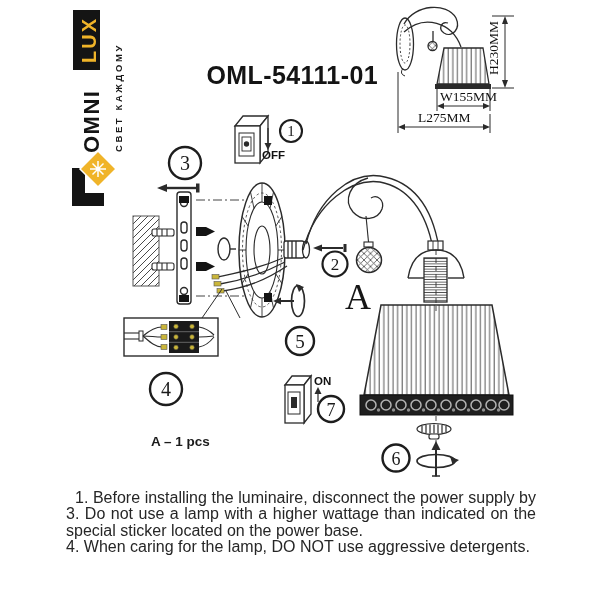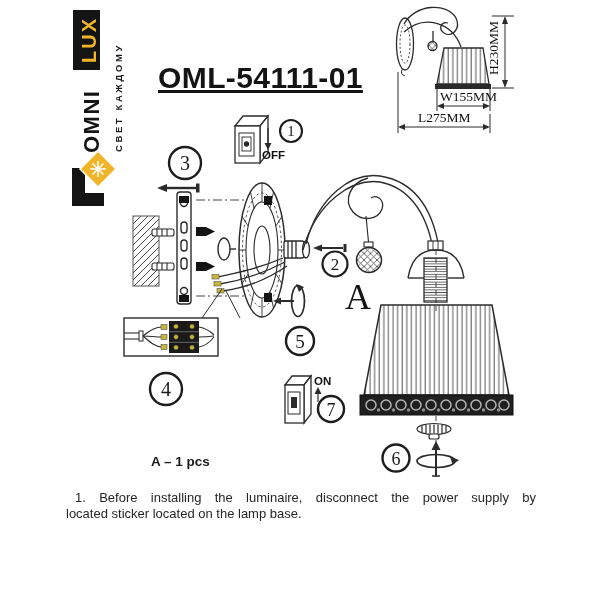--- a/index.html
+++ b/index.html
@@ -1,22 +1,22 @@
 <!DOCTYPE html>
 <html style="--accent-yellow: #F0B429; --wire-yellow: #C9B53A; --ink: #262626;"><head>
 <meta charset="utf-8">
 <style>
   html,body{margin:0;padding:0;background:#fff;}
   .sheet{position:relative;width:600px;height:600px;background:#ffffff;overflow:hidden;
          font-family:"Liberation Sans",sans-serif;color:#222;}
   .sheet svg{position:absolute;left:0;top:0;}
-  .title{position:absolute;left:158px;top:61px;width:220px;text-align:left;
-         font-size:30px;font-weight:bold;letter-spacing:.4px;color:#141414;white-space:nowrap;text-decoration:underline;}
-  .pcs{position:absolute;left:151px;top:454px;font-size:13.5px;font-weight:bold;color:#1b1b1b;}
-  .instr{position:absolute;left:66px;top:490px;width:470px;font-size:13px;
+  .title{position:absolute;left:158px;top:61px;width:220px;text-align:right;
+         font-size:25px;font-weight:bold;letter-spacing:.4px;color:#141414;white-space:nowrap;}
+  .pcs{position:absolute;left:151px;top:434px;font-size:13.5px;font-weight:bold;color:#1b1b1b;}
+  .instr{position:absolute;left:66px;top:490px;width:470px;font-size:16px;
          line-height:16.4px;color:#262626;}
   .instr div{white-space:normal;}
   .instr .j{text-align:justify;text-align-last:justify;}
   .instr .ind{text-indent:9px;}
   
   .snum{font-family:"Liberation Serif",serif;fill:#1a1a1a;}
   .dimt{font-family:"Liberation Serif",serif;font-size:13.5px;fill:#111;}
   .lblb{font-family:"Liberation Sans",sans-serif;font-weight:bold;font-size:11.5px;fill:#111;}
   .bigA{font-family:"Liberation Serif",serif;font-size:36px;fill:#161616;}
   .brand{font-family:"Liberation Sans",sans-serif;font-weight:bold;}
@@ -348,16 +348,18 @@
   <g>
     <circle cx="331" cy="409" r="13" fill="#fff" stroke="#1d1d1d" stroke-width="2.4"></circle>
     <text class="snum" font-size="18" text-anchor="middle" x="331" y="415.5">7</text>
   </g>
 </svg>
 
 <div class="title">OML-54111-01</div>
 <div class="pcs">A – 1 pcs</div>
 <div class="instr">
   <div class="j ind">1. Before installing the luminaire, disconnect the power supply by</div>
-  <div>located sticker located on the lamp base.</div>
+  <div class="j">3. Do not use a lamp with a higher wattage than indicated on the</div>
+  <div>special sticker located on the power base.</div>
+  <div>4. When caring for the lamp, DO NOT use aggressive detergents.</div>
 </div>
 
 </div>
 
 </body></html>

